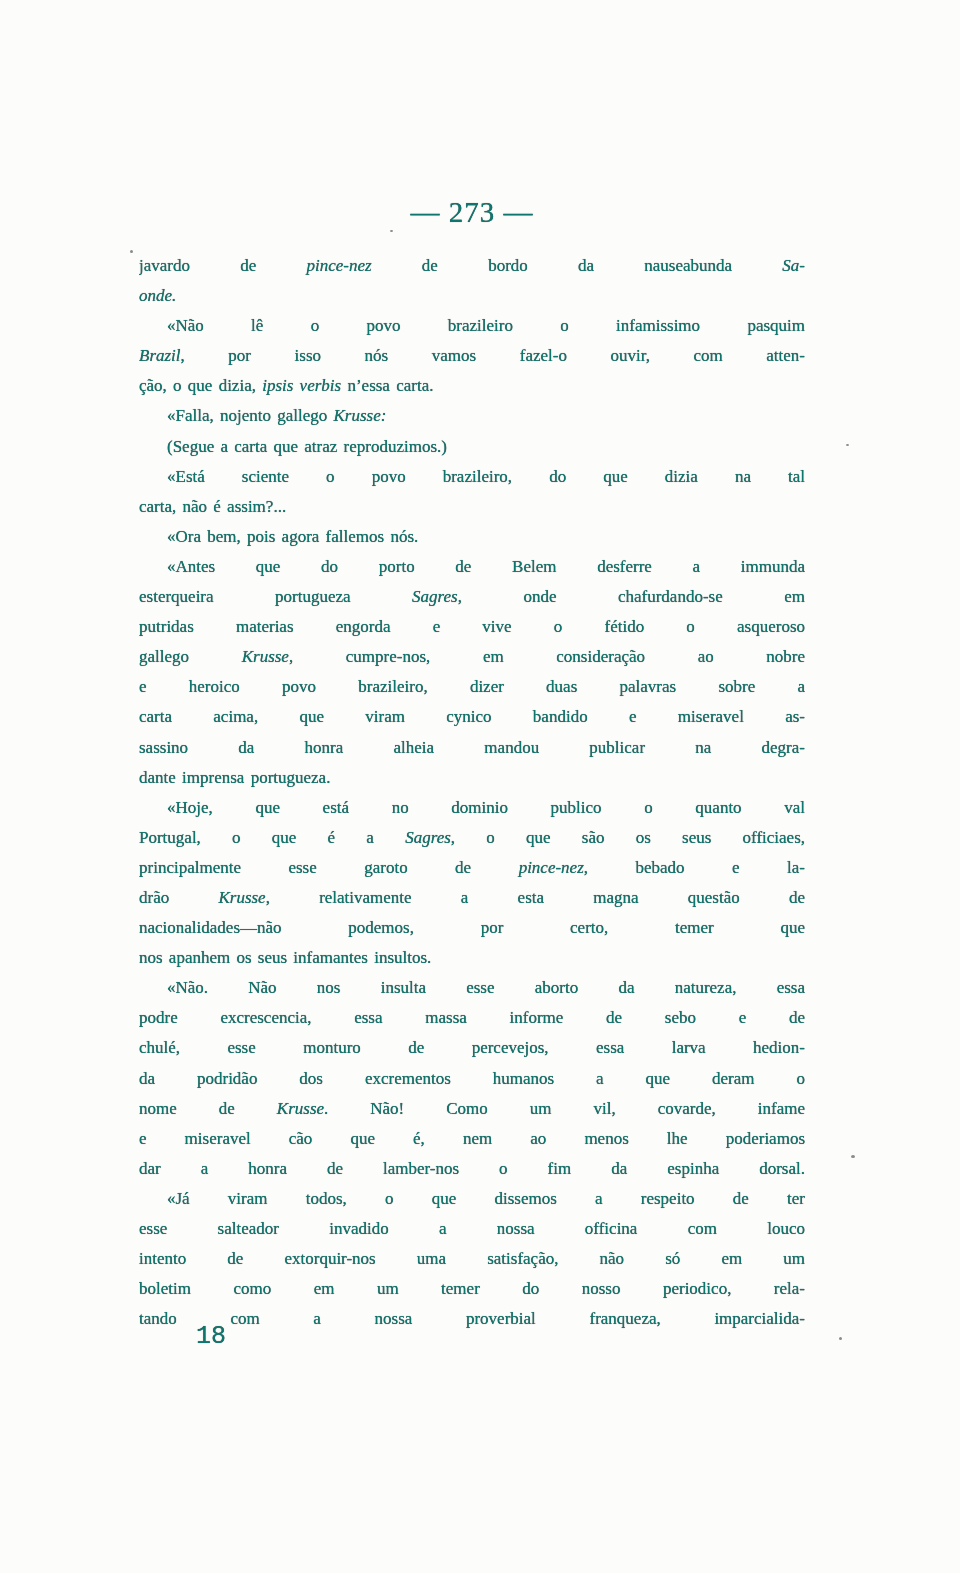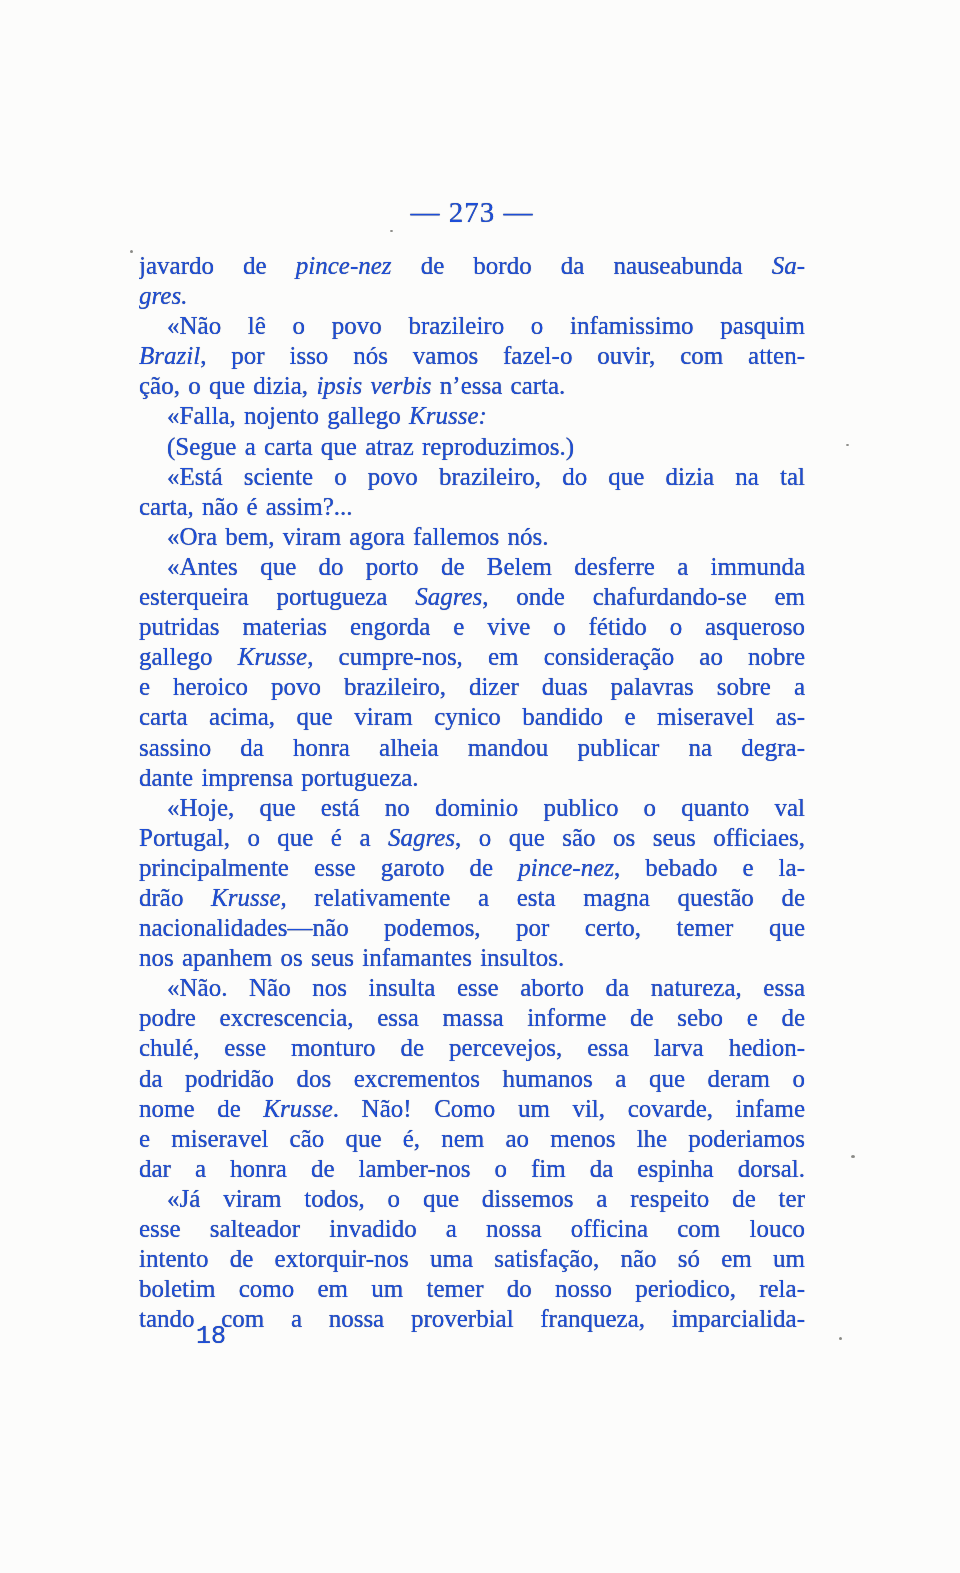--- a/index.html
+++ b/index.html
@@ -7,41 +7,41 @@
     padding: 0;
     background: #ffffff;
   }
   .page {
     position: relative;
     width: 960px;
     height: 1573px;
     background: #fcfcfb;
     overflow: hidden;
     font-family: "Liberation Serif", "DejaVu Serif", serif;
-    color: #1d4ed8;
+    color: #0f766e;
   }
   .ink {
     text-shadow: 0 0 0.7px rgba(20,20,20,0.78);
   }
   .page-number {
     position: absolute;
     top: 196px;
     left: 139px;
     width: 666px;
     text-align: center;
     font-size: 29px;
     letter-spacing: 1px;
     white-space: nowrap;
   }
   .text-block {
     position: absolute;
     top: 251px;
     left: 139px;
     width: 666px;
-    font-size: 25px;
+    font-size: 17px;
     line-height: 30.1px;
     word-spacing: 2px;
   }
   .line {
     height: 30.1px;
     overflow: hidden;
     text-align: justify;
     text-align-last: left;
   }
   .line.just {
@@ -69,29 +69,29 @@
 </style>
 </head>
 <body>
 
 <div class="page">
 
   <div class="page-number ink">— 273 —</div>
 
   <div class="text-block ink" id="text-block">
       <div class="line just"><span>javardo de </span><i>pince-nez</i><span> de bordo da nauseabunda </span><i>Sa-</i></div>
-      <div class="line"><i>gres.</i></div>
+      <div class="line"><i>onde.</i></div>
       <div class="line just indent"><span>«Não lê o povo brazileiro o infamissimo pasquim</span></div>
       <div class="line just"><i>Brazil</i><span>, por isso nós vamos fazel-o ouvir, com atten-</span></div>
       <div class="line"><span>ção, o que dizia, </span><i>ipsis verbis</i><span> n’essa carta.</span></div>
       <div class="line indent"><span>«Falla, nojento gallego </span><i>Krusse:</i></div>
       <div class="line indent"><span>(Segue a carta que atraz reproduzimos.)</span></div>
       <div class="line just indent"><span>«Está sciente o povo brazileiro, do que dizia na tal</span></div>
       <div class="line"><span>carta, não é assim?...</span></div>
-      <div class="line indent"><span>«Ora bem, viram agora fallemos nós.</span></div>
+      <div class="line indent"><span>«Ora bem, pois agora fallemos nós.</span></div>
       <div class="line just indent"><span>«Antes que do porto de Belem desferre a immunda</span></div>
       <div class="line just"><span>esterqueira portugueza </span><i>Sagres</i><span>, onde chafurdando-se em</span></div>
       <div class="line just"><span>putridas materias engorda e vive o fétido o asqueroso</span></div>
       <div class="line just"><span>gallego </span><i>Krusse</i><span>, cumpre-nos, em consideração ao nobre</span></div>
       <div class="line just"><span>e heroico povo brazileiro, dizer duas palavras sobre a</span></div>
       <div class="line just"><span>carta acima, que viram cynico bandido e miseravel as-</span></div>
       <div class="line just"><span>sassino da honra alheia mandou publicar na degra-</span></div>
       <div class="line"><span>dante imprensa portugueza.</span></div>
       <div class="line just indent"><span>«Hoje, que está no dominio publico o quanto val</span></div>
       <div class="line just"><span>Portugal, o que é a </span><i>Sagres</i><span>, o que são os seus officiaes,</span></div>

